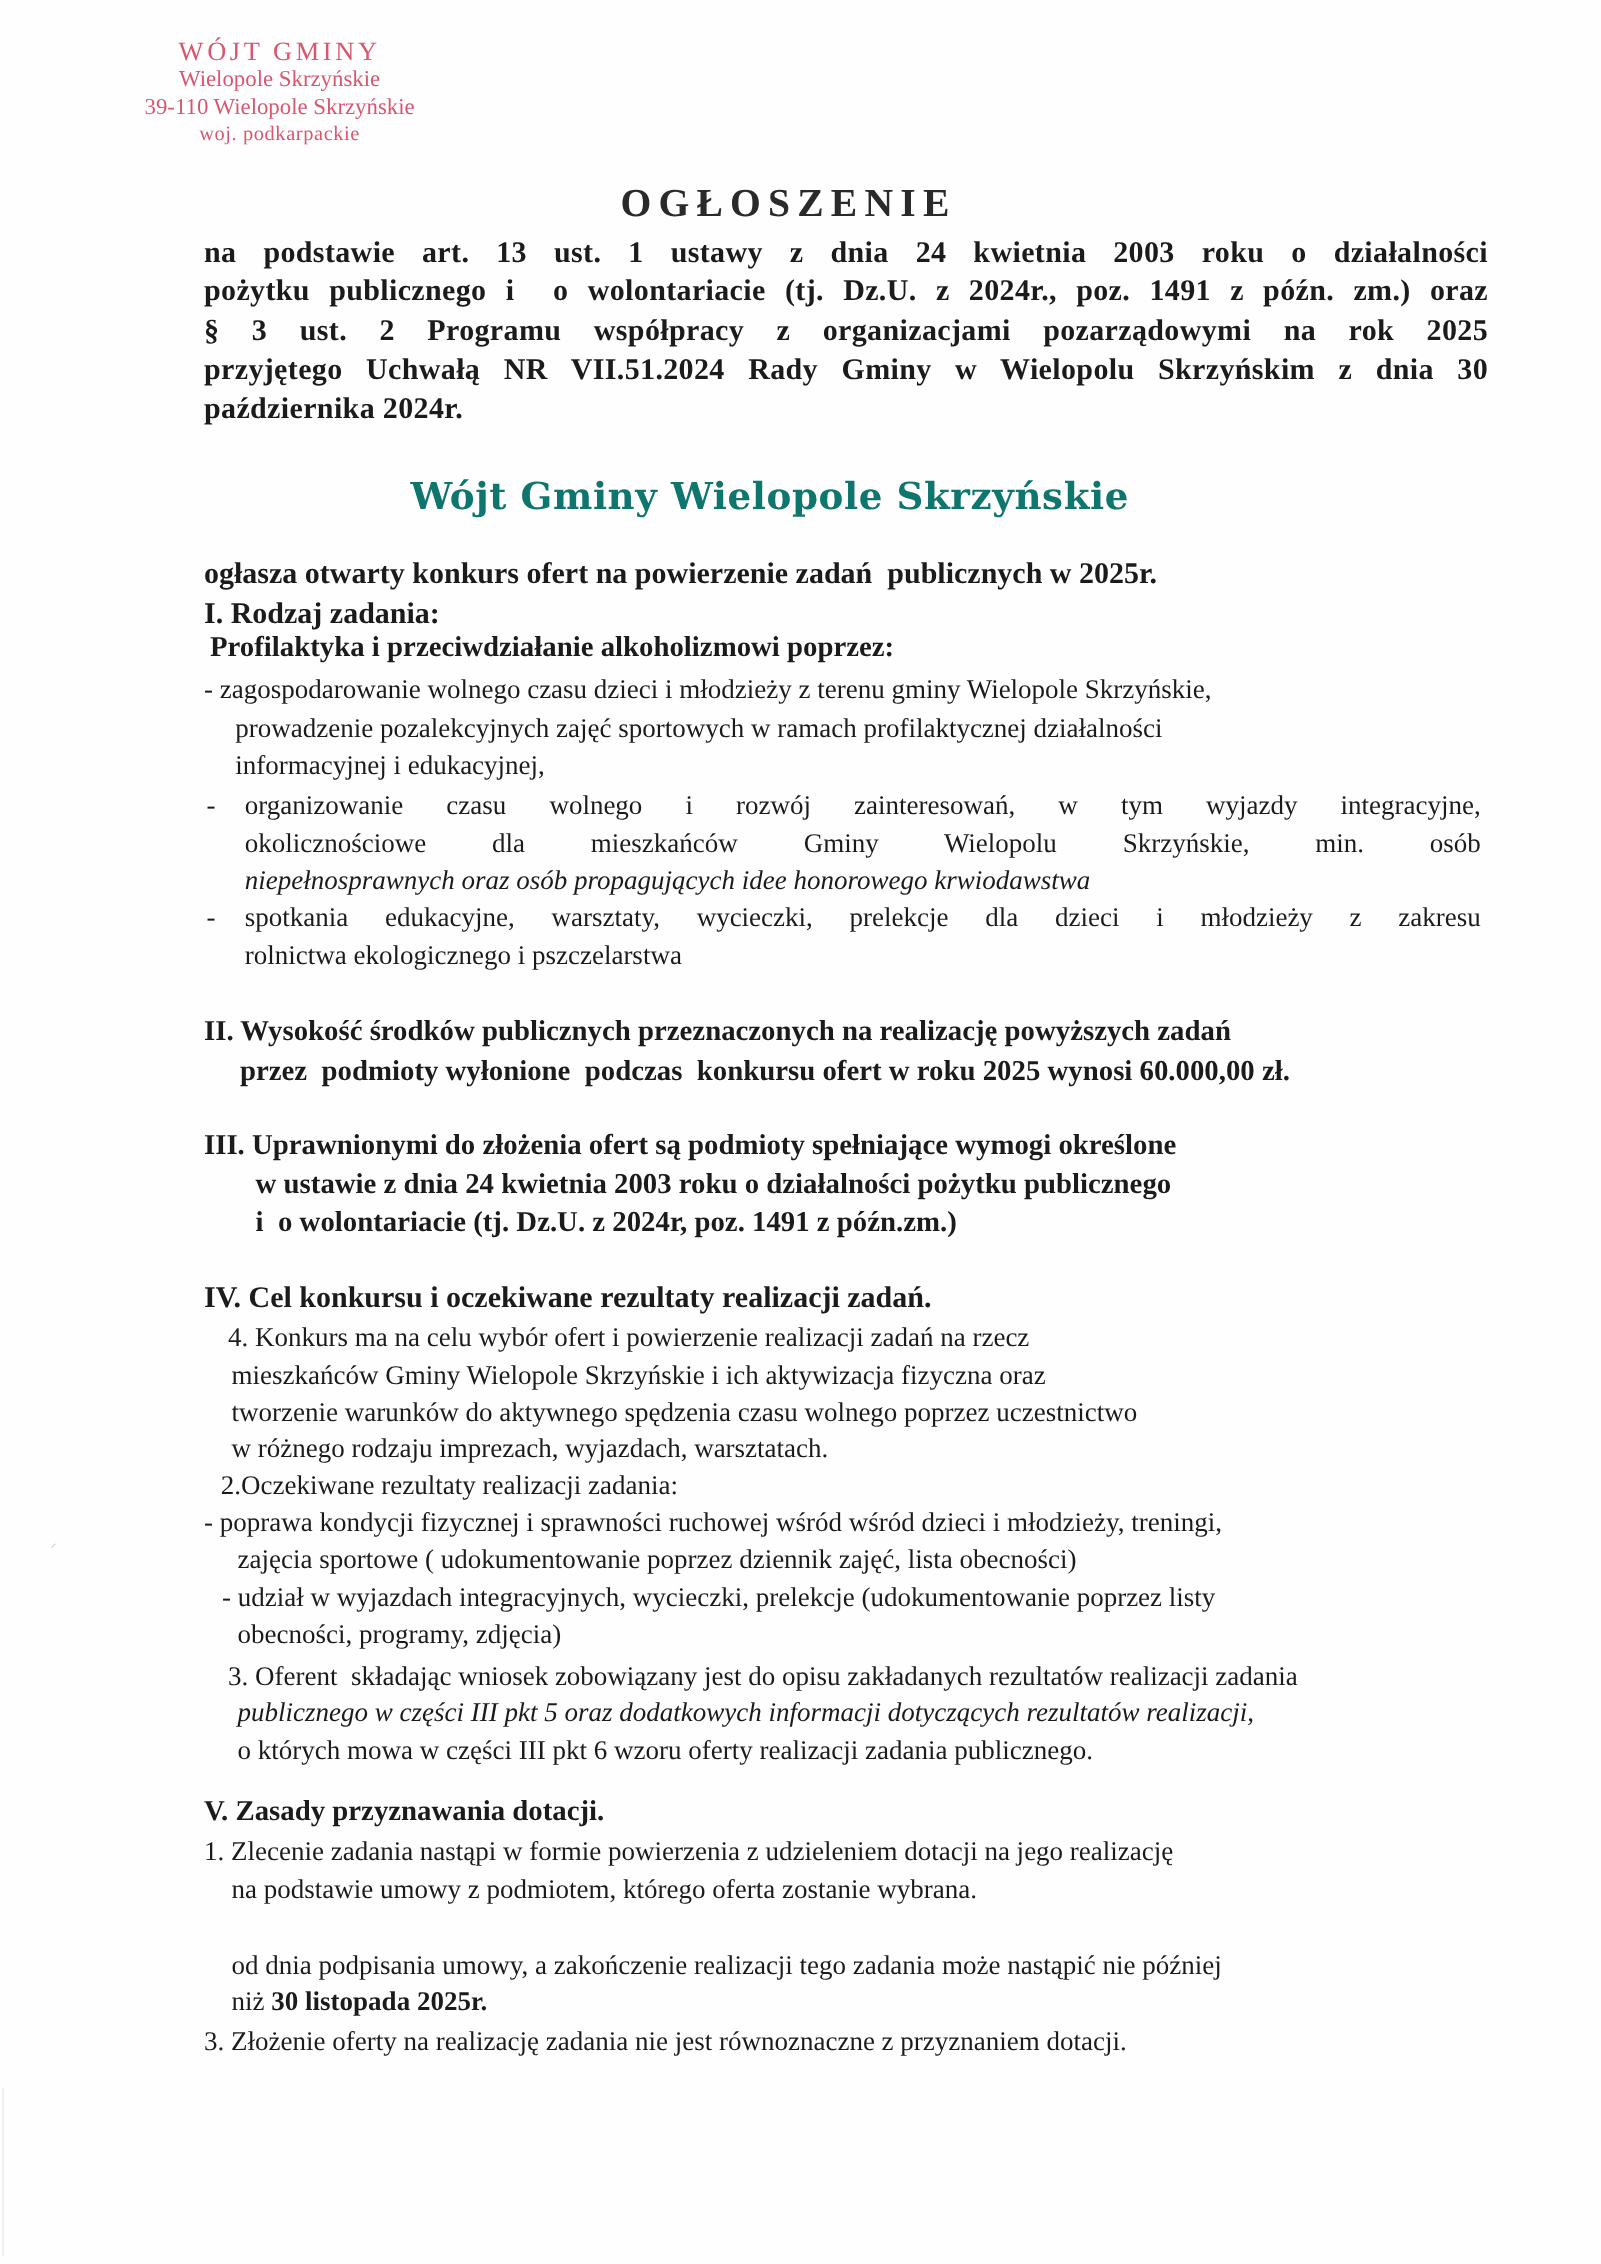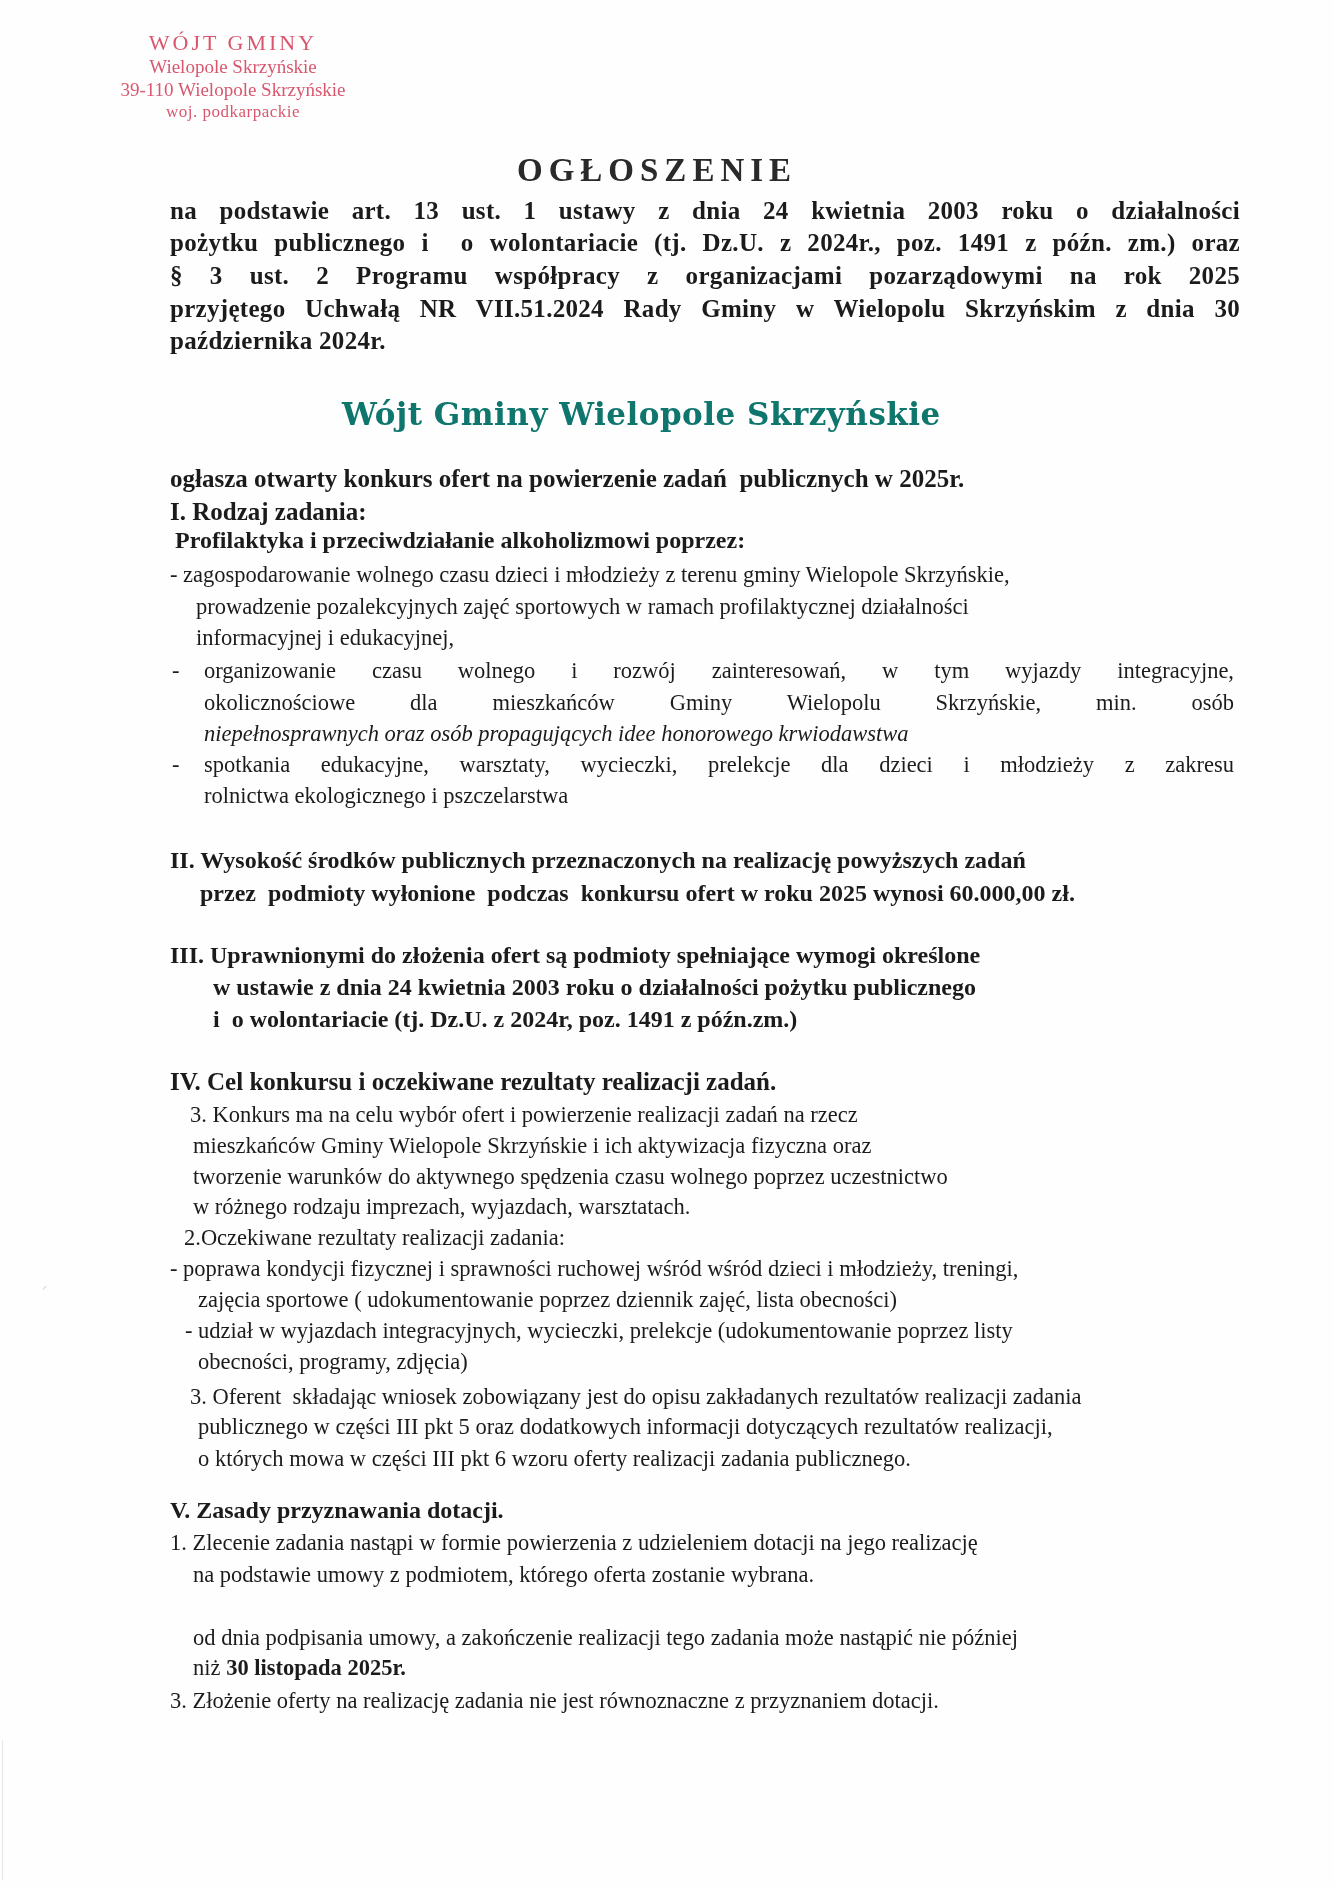--- a/index.html
+++ b/index.html
@@ -63,31 +63,31 @@
   <div class="ln r22" style="left:204px; top:783px;">rolnictwa ekologicznego i pszczelarstwa</div>
 
   <div class="ln b24" style="left:170px; top:847px; font-size:24px;">II. Wysokość środków publicznych przeznaczonych na realizację powyższych zadań</div>
   <div class="ln b24" style="left:200px; top:880px; font-size:24px;">przez  podmioty wyłonione  podczas  konkursu ofert w roku 2025 wynosi 60.000,00 zł.</div>
 
   <div class="ln b24" style="left:170px; top:942px; font-size:24px;">III. Uprawnionymi do złożenia ofert są podmioty spełniające wymogi określone</div>
   <div class="ln b24" style="left:213px; top:974px; font-size:24px;">w ustawie z dnia 24 kwietnia 2003 roku o działalności pożytku publicznego</div>
   <div class="ln b24" style="left:213px; top:1006px; font-size:24px;">i  o wolontariacie (tj. Dz.U. z 2024r, poz. 1491 z późn.zm.)</div>
 
   <div class="ln b24" style="left:170px; top:1068px;">IV. Cel konkursu i oczekiwane rezultaty realizacji zadań.</div>
-  <div class="ln r22" style="left:190px; top:1102px;">3. Konkurs ma na celu wybór ofert i powierzenie realizacji zadań na rzecz</div>
+  <div class="ln r22" style="left:190px; top:1102px;">4. Konkurs ma na celu wybór ofert i powierzenie realizacji zadań na rzecz</div>
   <div class="ln r22" style="left:193px; top:1133px;font-family:Liberation Serif, serif;">mieszkańców Gminy Wielopole Skrzyńskie i ich aktywizacja fizyczna oraz</div>
   <div class="ln r22" style="left:193px; top:1164px;">tworzenie warunków do aktywnego spędzenia czasu wolnego poprzez uczestnictwo</div>
   <div class="ln r22" style="left:193px; top:1194px;">w różnego rodzaju imprezach, wyjazdach, warsztatach.</div>
   <div class="ln r22" style="left:184px; top:1225px;">2.Oczekiwane rezultaty realizacji zadania:</div>
   <div class="ln r22" style="left:170px; top:1256px;">- poprawa kondycji fizycznej i sprawności ruchowej wśród wśród dzieci i młodzieży, treningi,</div>
   <div class="ln r22" style="left:198px; top:1287px;">zajęcia sportowe ( udokumentowanie poprzez dziennik zajęć, lista obecności)</div>
   <div class="ln r22" style="left:185px; top:1318px;">- udział w wyjazdach integracyjnych, wycieczki, prelekcje (udokumentowanie poprzez listy</div>
   <div class="ln r22" style="left:198px; top:1349px;">obecności, programy, zdjęcia)</div>
   <div class="ln r22" style="left:190px; top:1384px;">3. Oferent  składając wniosek zobowiązany jest do opisu zakładanych rezultatów realizacji zadania</div>
-  <div class="ln r22" style="left:198px; top:1414px;">publicznego w części III pkt 5 oraz dodatkowych informacji dotyczących rezultatów realizacji,</div>
+  <div class="ln r22" style="left:198px; top:1414px;font-style:italic;">publicznego w części III pkt 5 oraz dodatkowych informacji dotyczących rezultatów realizacji,</div>
   <div class="ln r22" style="left:198px; top:1446px;">o których mowa w części III pkt 6 wzoru oferty realizacji zadania publicznego.</div>
 
   <div class="ln b24" style="left:170px; top:1497px; font-size:24px;">V. Zasady przyznawania dotacji.</div>
   <div class="ln r22" style="left:170px; top:1530px;">1. Zlecenie zadania nastąpi w formie powierzenia z udzieleniem dotacji na jego realizację</div>
   <div class="ln r22" style="left:193px; top:1562px;">na podstawie umowy z podmiotem, którego oferta zostanie wybrana.</div>
   <div class="ln r22" style="left:193px; top:1625px;">od dnia podpisania umowy, a zakończenie realizacji tego zadania może nastąpić nie później</div>
   <div class="ln r22" style="left:193px; top:1655px;"><span>niż </span><span class="bold">30 listopada 2025r.</span></div>
   <div class="ln r22" style="left:170px; top:1688px;">3. Złożenie oferty na realizację zadania nie jest równoznaczne z przyznaniem dotacji.</div>
 
   <div class="smudge">⸝</div>

